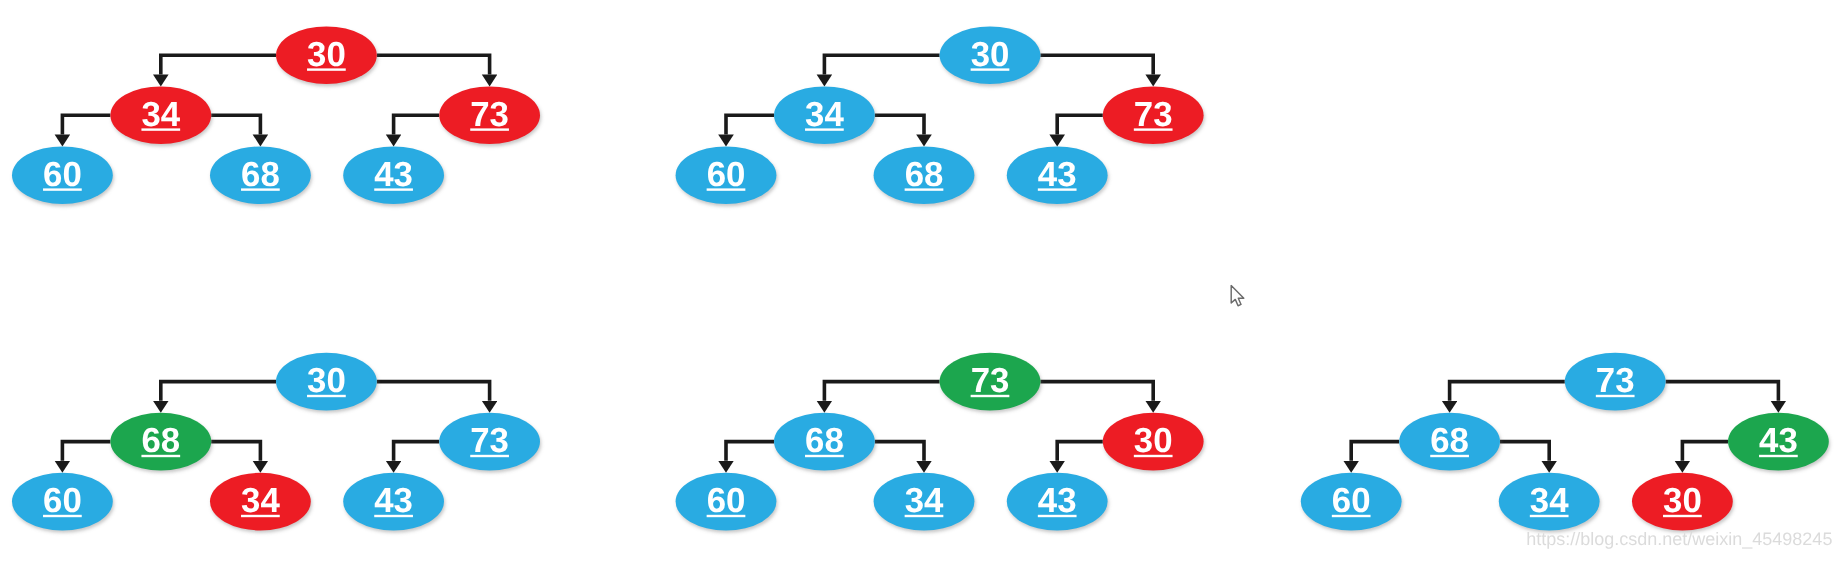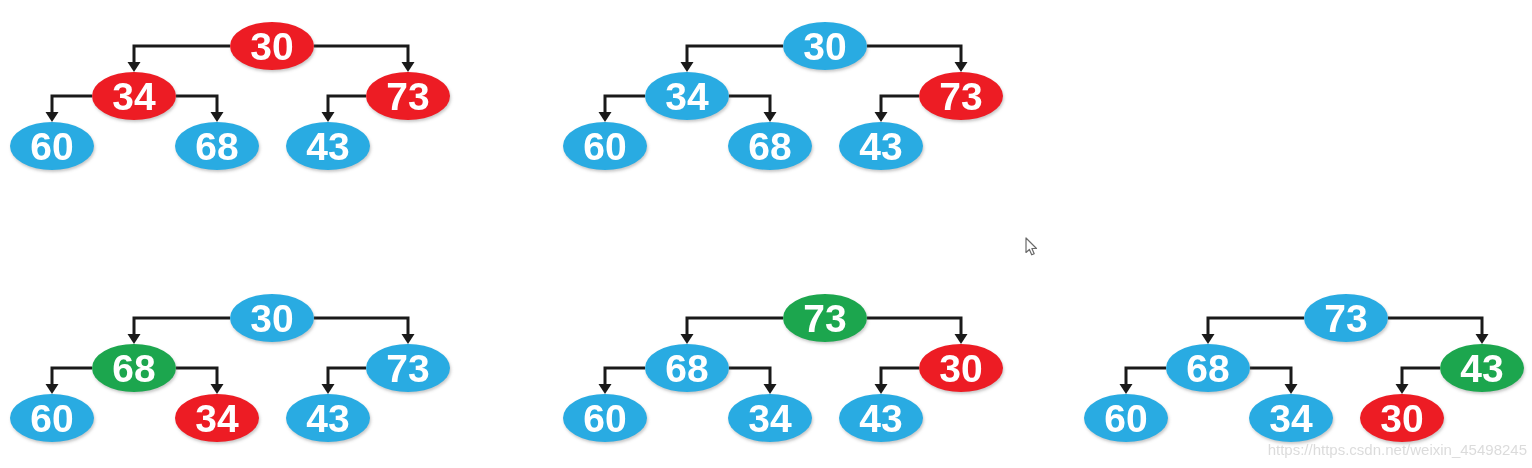--- a/index.html
+++ b/index.html
@@ -18,23 +18,24 @@
   .arrowhead-shape{fill:var(--edge);}
   .tree{position:absolute;width:460px;height:180px;z-index:2;}
   .t1{left:0;top:0}
   .t2{left:553px;top:0}
   .t3{left:0;top:272px}
   .t4{left:553px;top:272px}
   .t5{left:1074px;top:272px}
   .node{
     position:absolute;width:84px;height:48px;border-radius:50%;
     display:flex;align-items:center;justify-content:center;
-    color:var(--node_text);font-size:39px;font-weight:700;line-height:1;
+    color:var(--node_text);font-size:29px;font-weight:700;line-height:1;
     box-shadow:1px 2px 3px rgba(110,110,110,.38);
     letter-spacing:0px;
+    text-decoration:underline;
   }
   .node.red{background:var(--red);}
   .node.blue{background:var(--blue);}
   .node.green{background:var(--green);}
   .slot-root{left:230px;top:22px;}
   .slot-left{left:92px;top:72px;}
   .slot-right{left:366px;top:72px;}
   .slot-left-left{left:10px;top:122px;}
   .slot-left-right{left:175px;top:122px;}
   .slot-right-left{left:286px;top:122px;}
@@ -130,19 +131,19 @@
 
   <div class="tree t5">
     <div class="node slot-root blue">73</div>
     <div class="node slot-left blue">68</div>
     <div class="node slot-right green">43</div>
     <div class="node slot-left-left blue">60</div>
     <div class="node slot-left-right blue">34</div>
     <div class="node slot-right-left red">30</div>
   </div>
 
-  <div class="watermark">https://https.csdn.net/weixin_45498245</div>
+  <div class="watermark">https://blog.csdn.net/weixin_45498245</div>
 
   <svg class="cursor" viewBox="0 0 14 20" xmlns="http://www.w3.org/2000/svg">
     <path d="M2 1 L2 15.5 L5.4 12.5 L7.7 17.8 L10.2 16.7 L7.9 11.5 L12.5 11.5 Z" fill="#FDFDFD" stroke="#6A6A6A" stroke-width="1.2" stroke-linejoin="round"></path>
   </svg>
 
 </div>
 
 </body></html>

